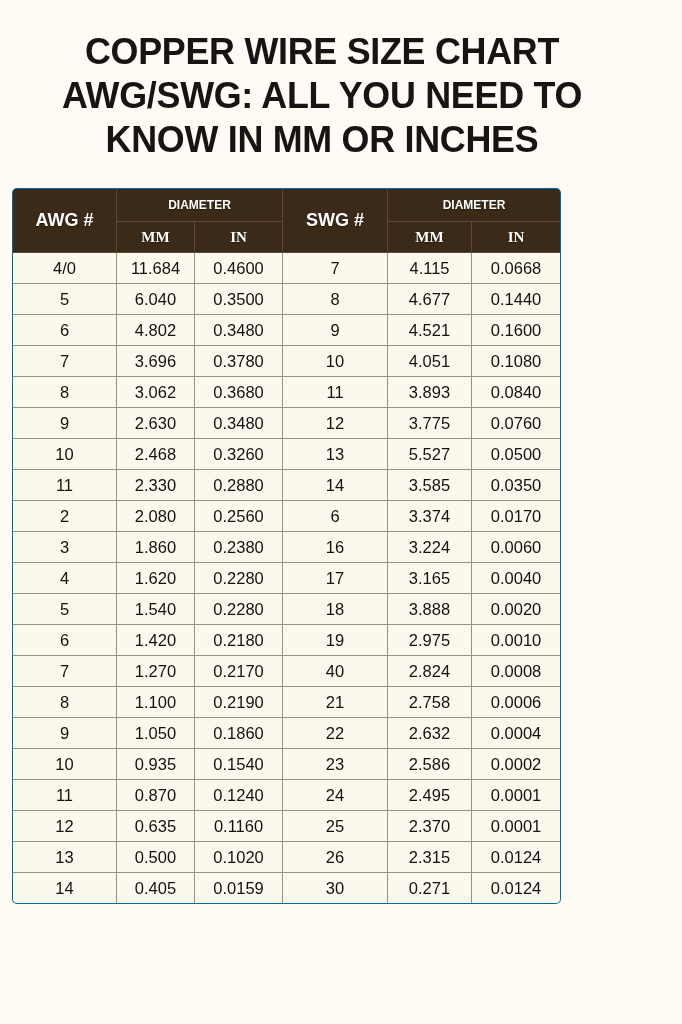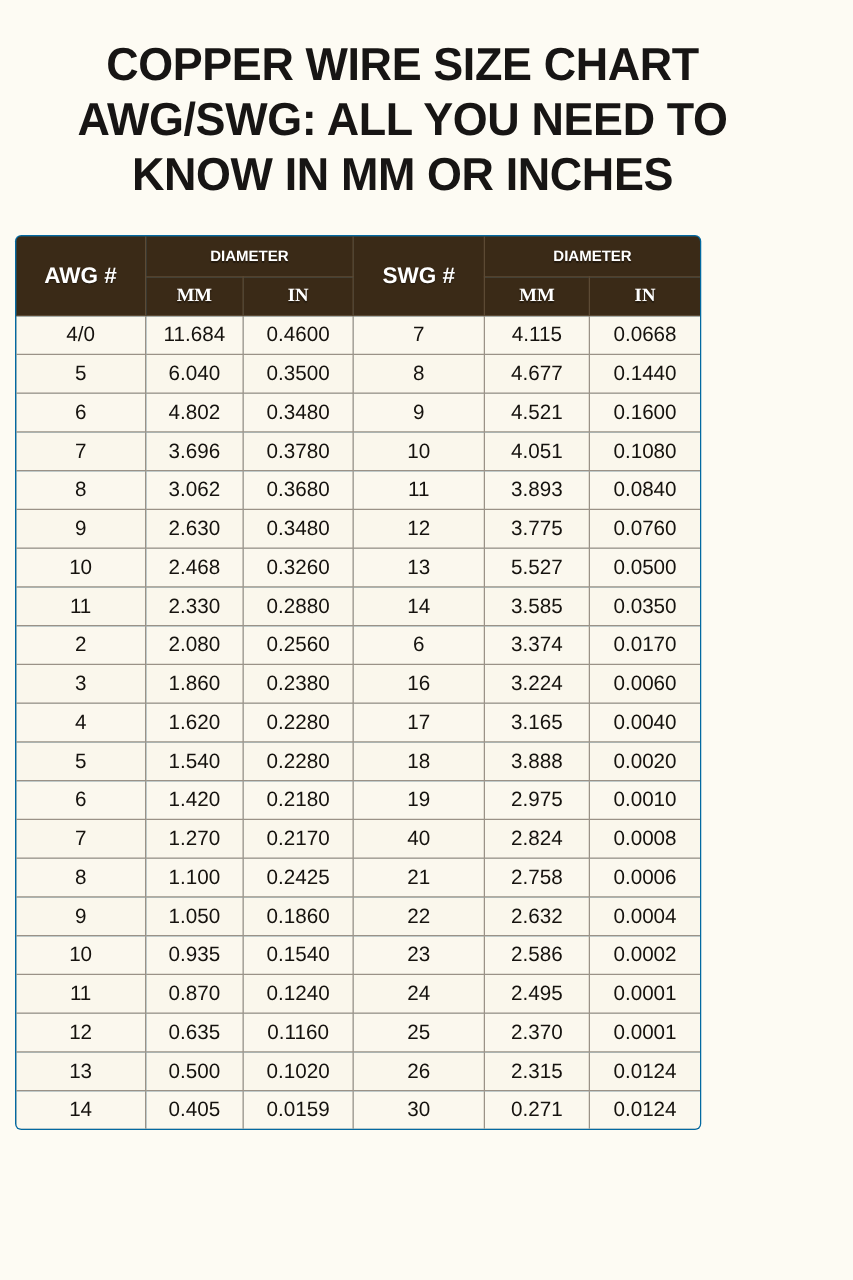--- a/index.html
+++ b/index.html
@@ -263,21 +263,21 @@
             <td>7</td>
             <td>1.270</td>
             <td>0.2170</td>
             <td>40</td>
             <td>2.824</td>
             <td>0.0008</td>
           </tr>
           <tr>
             <td>8</td>
             <td>1.100</td>
-            <td>0.2425</td>
+            <td>0.2190</td>
             <td>21</td>
             <td>2.758</td>
             <td>0.0006</td>
           </tr>
           <tr>
             <td>9</td>
             <td>1.050</td>
             <td>0.1860</td>
             <td>22</td>
             <td>2.632</td>

